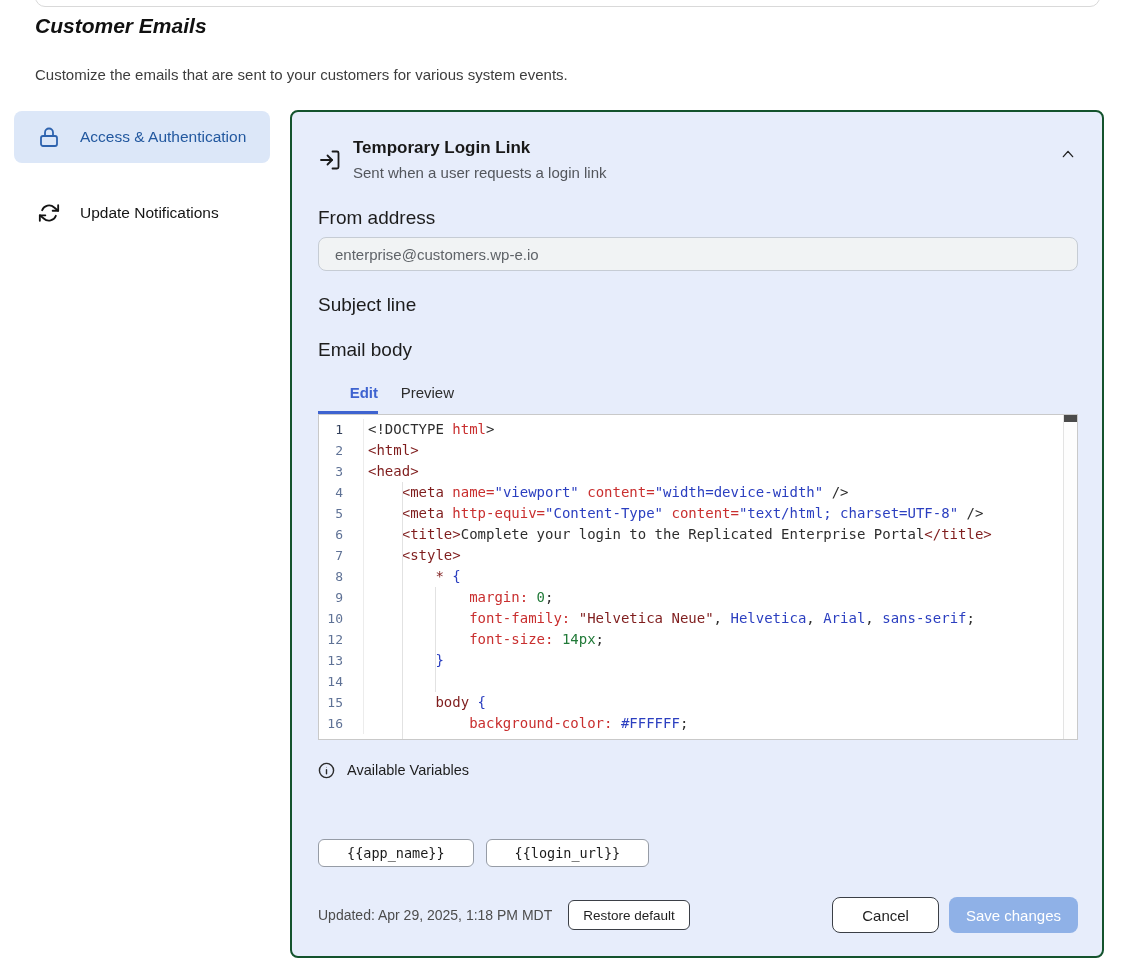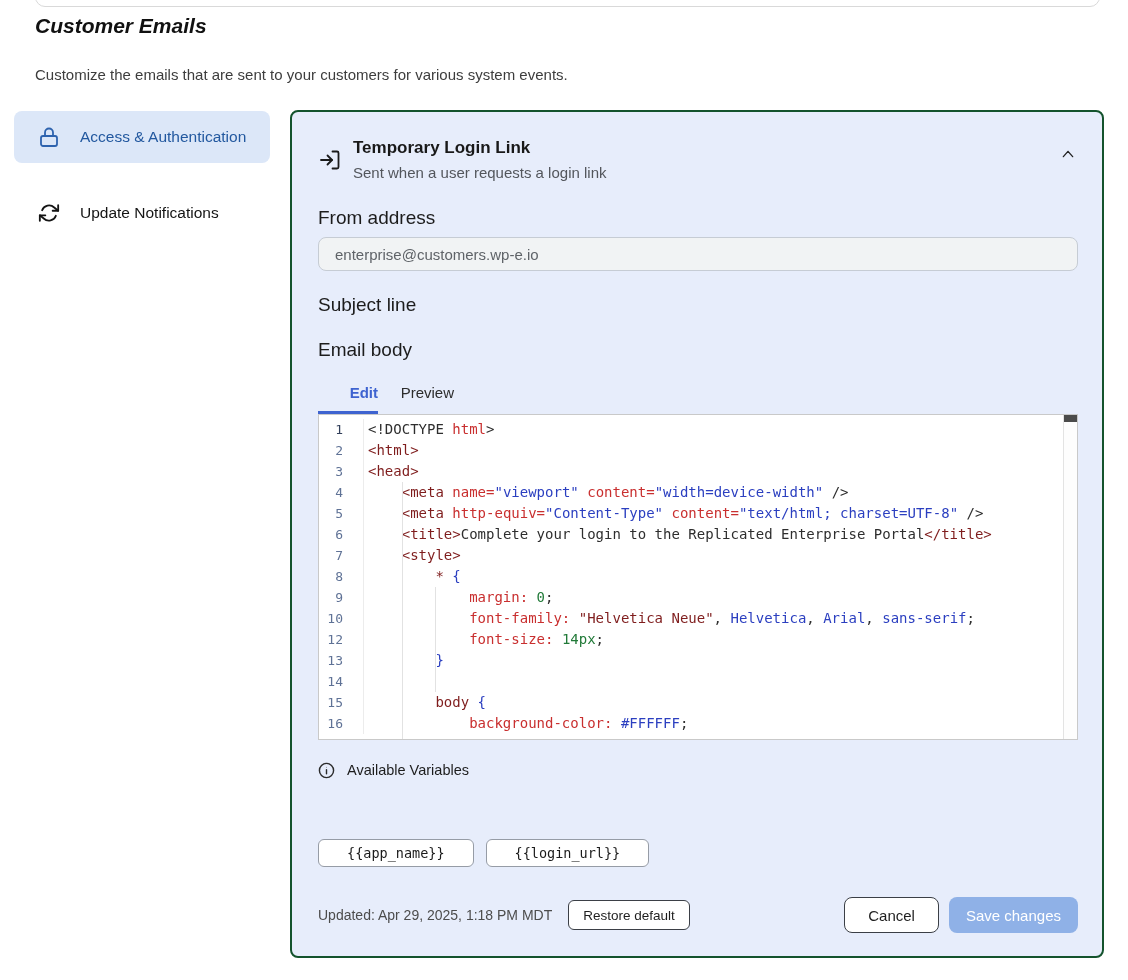--- a/index.html
+++ b/index.html
@@ -78,21 +78,21 @@
   .chip { background:#ffffff; border:1px solid #969ca6; border-radius:6px; padding:5px 28px;
     font-family:"DejaVu Sans Mono", monospace; font-size:13.5px; color:#1b1b1b; cursor:pointer;margin-top:48px; }
 
   
   .panel-footer { display:flex; align-items:center; margin-top:30px; }
   .updated { font-size:14px; color:#4c4c4c; }
   .btn { font-family:"Liberation Sans",sans-serif; cursor:pointer; }
   .btn-restore { margin-left:16px; height:30px; padding:0 14px; font-size:13.5px; color:#1e1e1e;
     background:#ffffff; border:1px solid #3b3f46; border-radius:6px; }
   .spacer { flex:1; }
-  .btn-cancel { height:36px; padding:0 23px; font-size:15px; color:#1e1e1e;
+  .btn-cancel { height:36px; padding:0 29px; font-size:15px; color:#1e1e1e;
     background:#ffffff; border:1px solid #3b3f46; border-radius:8px; }
   .btn-save { margin-left:10px; height:36px; padding:0 17px; font-size:15px; color:#ffffff;
     background:#8fb1e7; border:none; border-radius:8px; }
 
   svg { display:block; }
 </style>
 </head>
 <body>
 
 <div class="stage">

